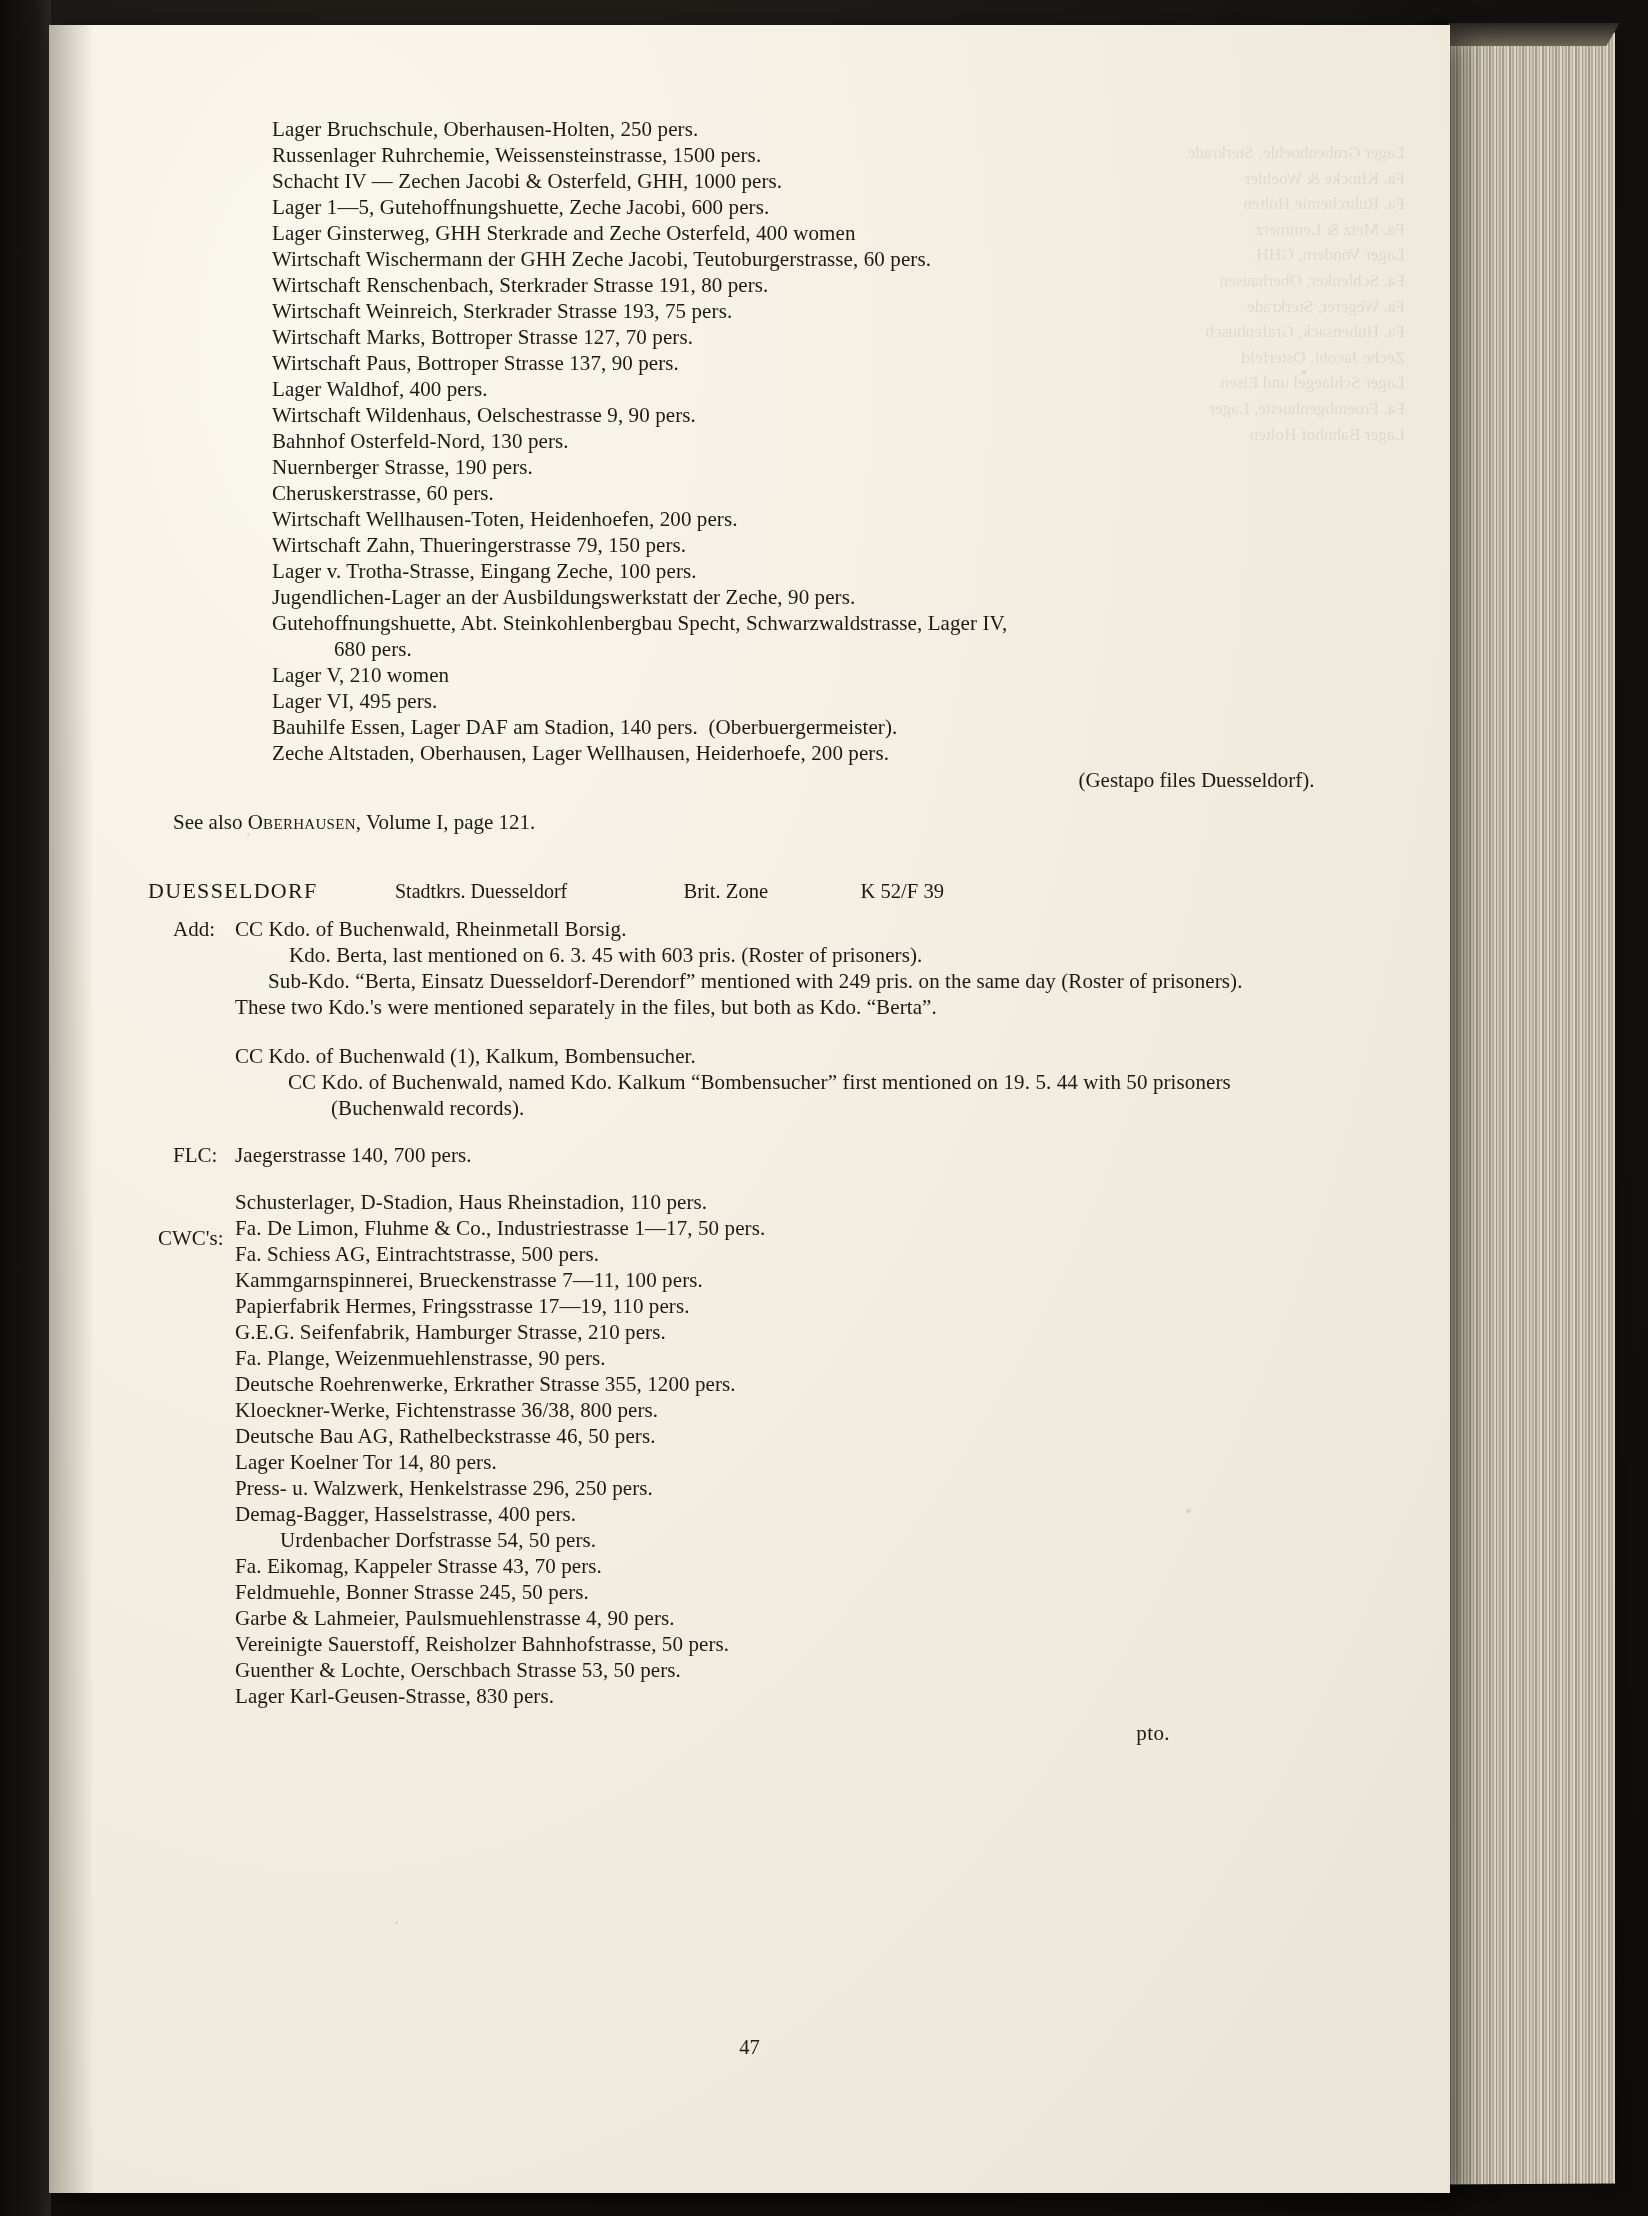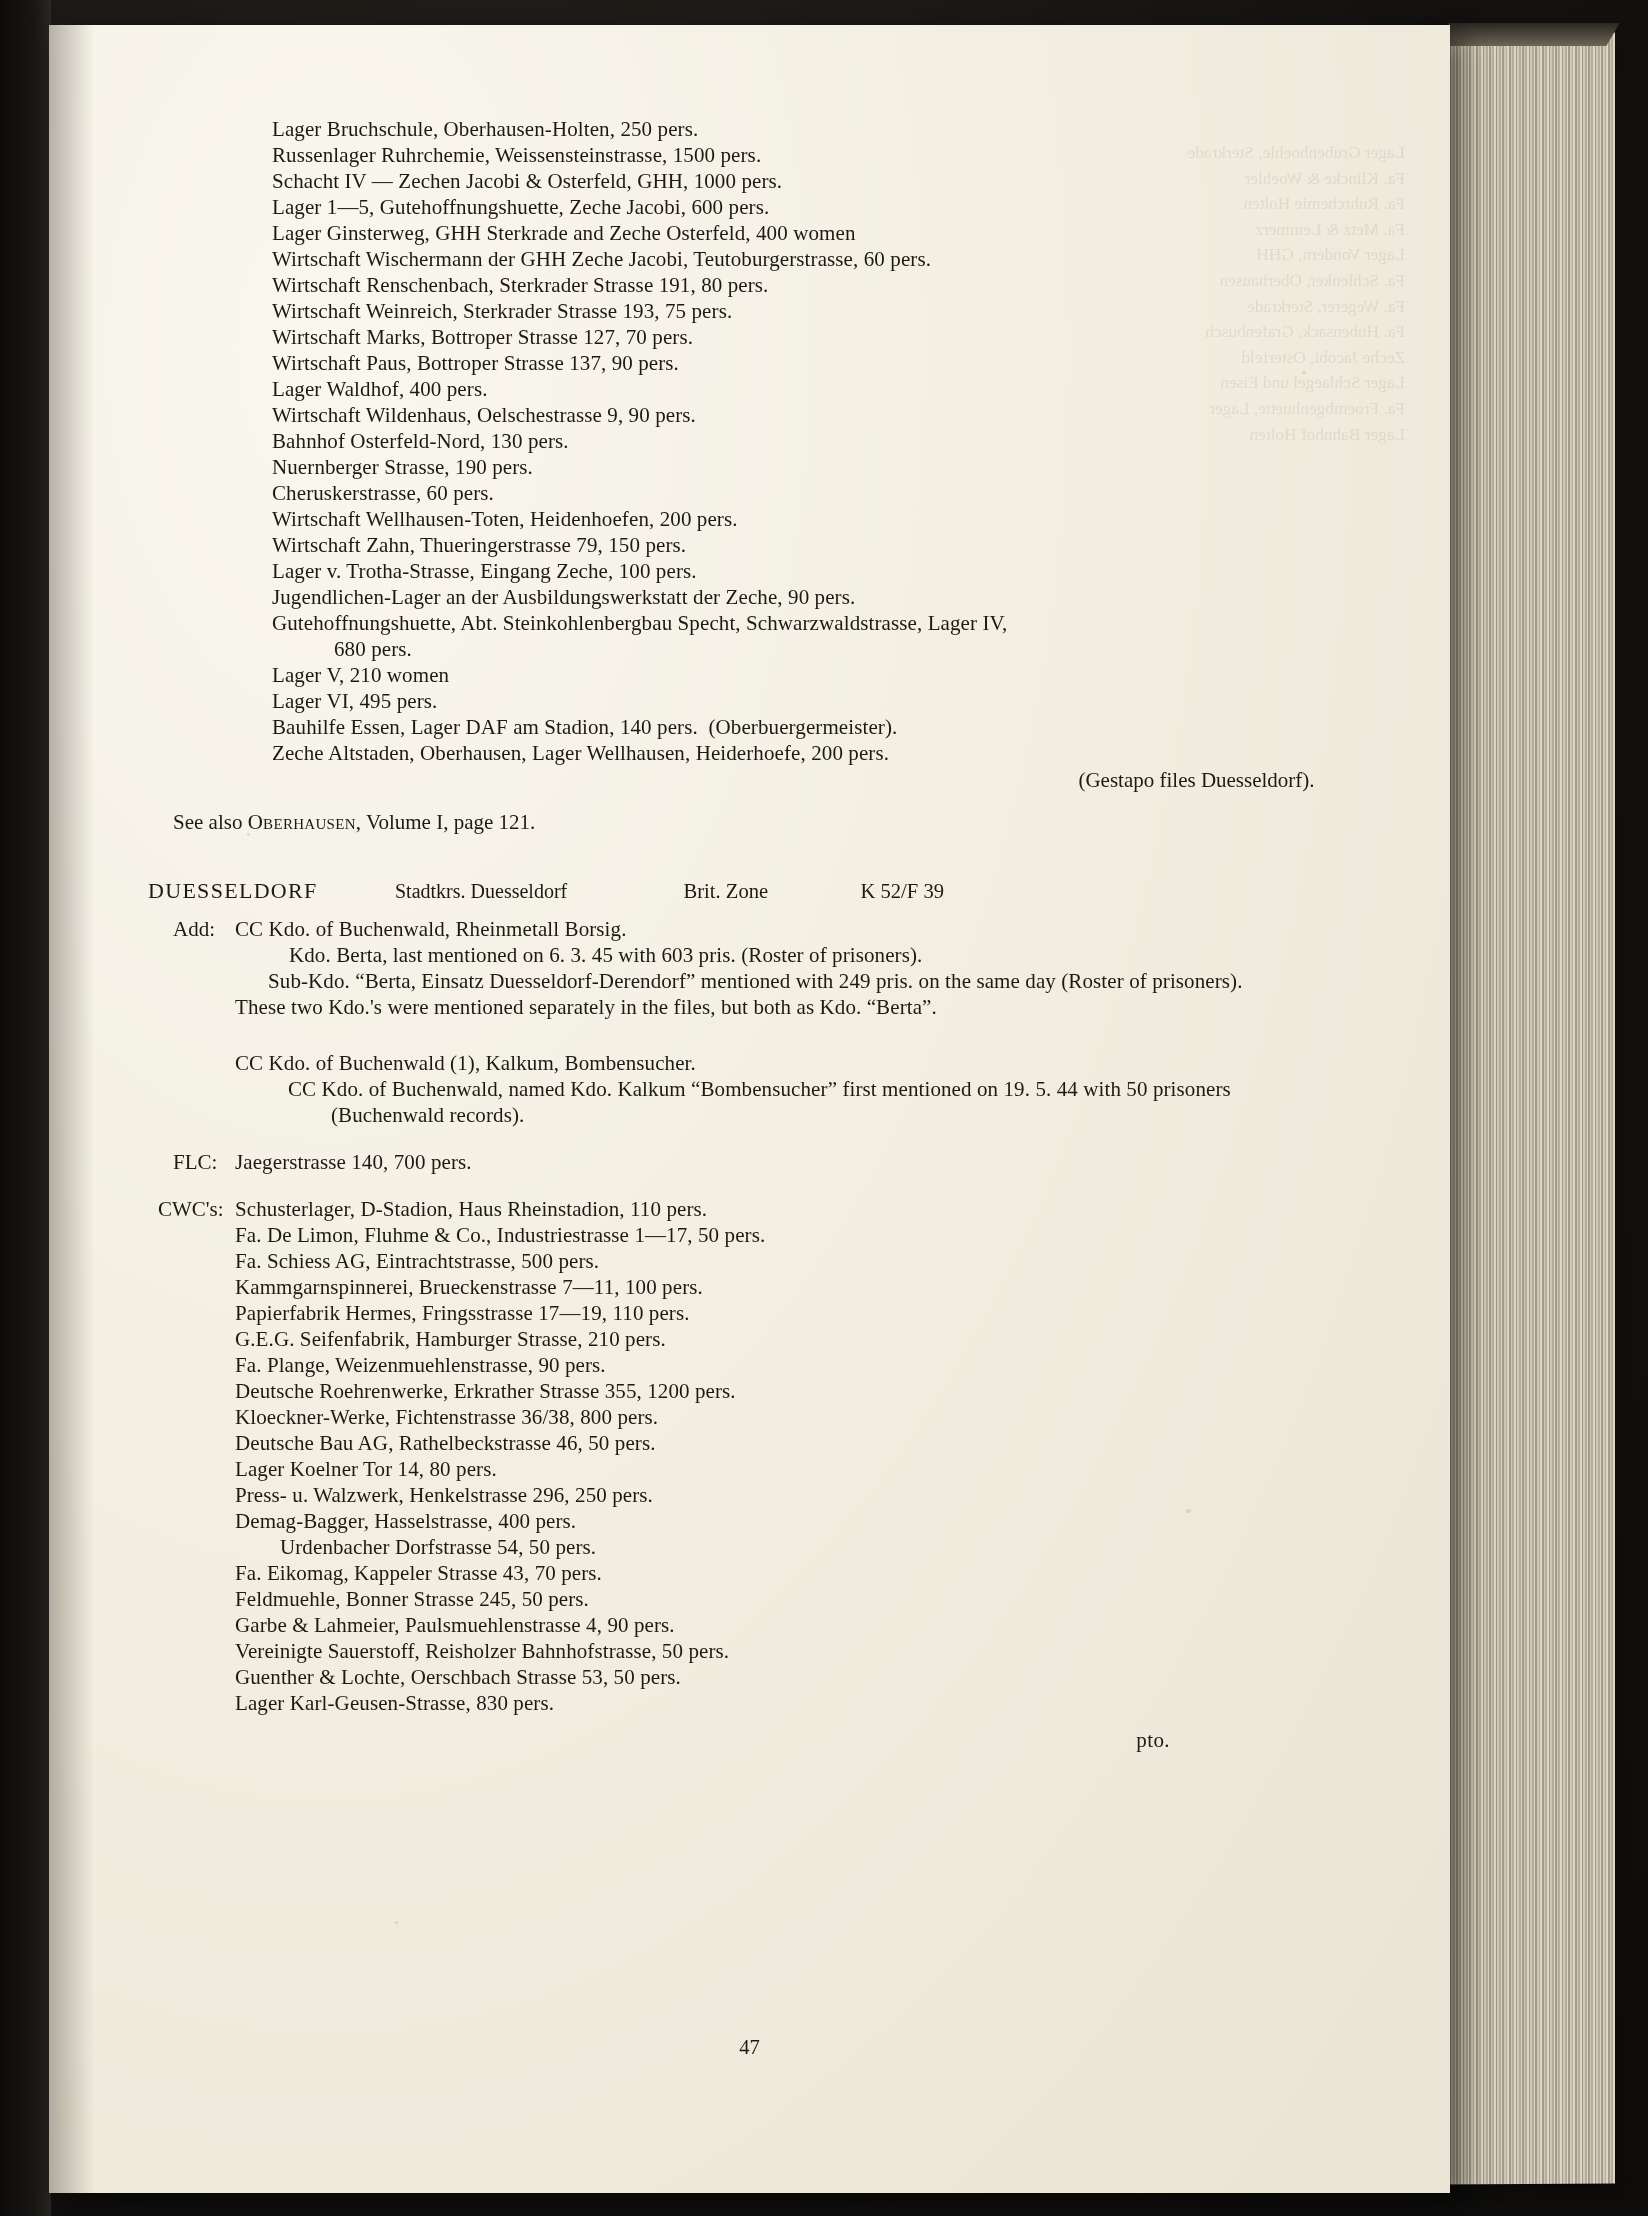--- a/index.html
+++ b/index.html
@@ -187,20 +187,21 @@
     flex: 0 0 auto;
     width: 87px;
     padding-left: 25px;
     box-sizing: border-box;
   }
   .lbl-wide {
     flex: 0 0 auto;
     width: 87px;
     padding-left: 10px;
     box-sizing: border-box;
+    margin-top: 36px;
   }
   .body-col {
     flex: 1 1 auto;
   }
   .hang {
     padding-left: 54px;
     text-indent: -54px;
   }
   .hang2 {
     padding-left: 43px;
@@ -307,21 +308,21 @@
           <div class="lbl">Add:</div>
           <div class="body-col">
             <div class="line">CC Kdo. of Buchenwald, Rheinmetall Borsig.</div>
             <div class="line" style="padding-left:54px">Kdo. Berta, last mentioned on 6. 3. 45 with 603 pris. (Roster of prisoners).</div>
             <div class="line hang" style="padding-left:87px;text-indent:-54px">Sub-Kdo. “Berta, Einsatz Duesseldorf-Derendorf” mentioned with 249 pris. on the same day (Roster of prisoners).</div>
             <div class="line">These two Kdo.'s were mentioned separately in the files, but both as Kdo. “Berta”.</div>
           </div>
         </div>
       </div>
 
-      <div class="entry" style="margin-top:30px">
+      <div class="entry" style="margin-top:23px">
         <div class="entry-row">
           <div class="lbl"></div>
           <div class="body-col">
             <div class="line">CC Kdo. of Buchenwald (1), Kalkum, Bombensucher.</div>
             <div class="line hang2" style="padding-left:96px;text-indent:-43px">CC Kdo. of Buchenwald, named Kdo. Kalkum “Bombensucher” first mentioned on 19. 5. 44 with 50 prisoners (Buchenwald records).</div>
           </div>
         </div>
       </div>
 
       <div class="entry" style="margin-top:21.4px">

